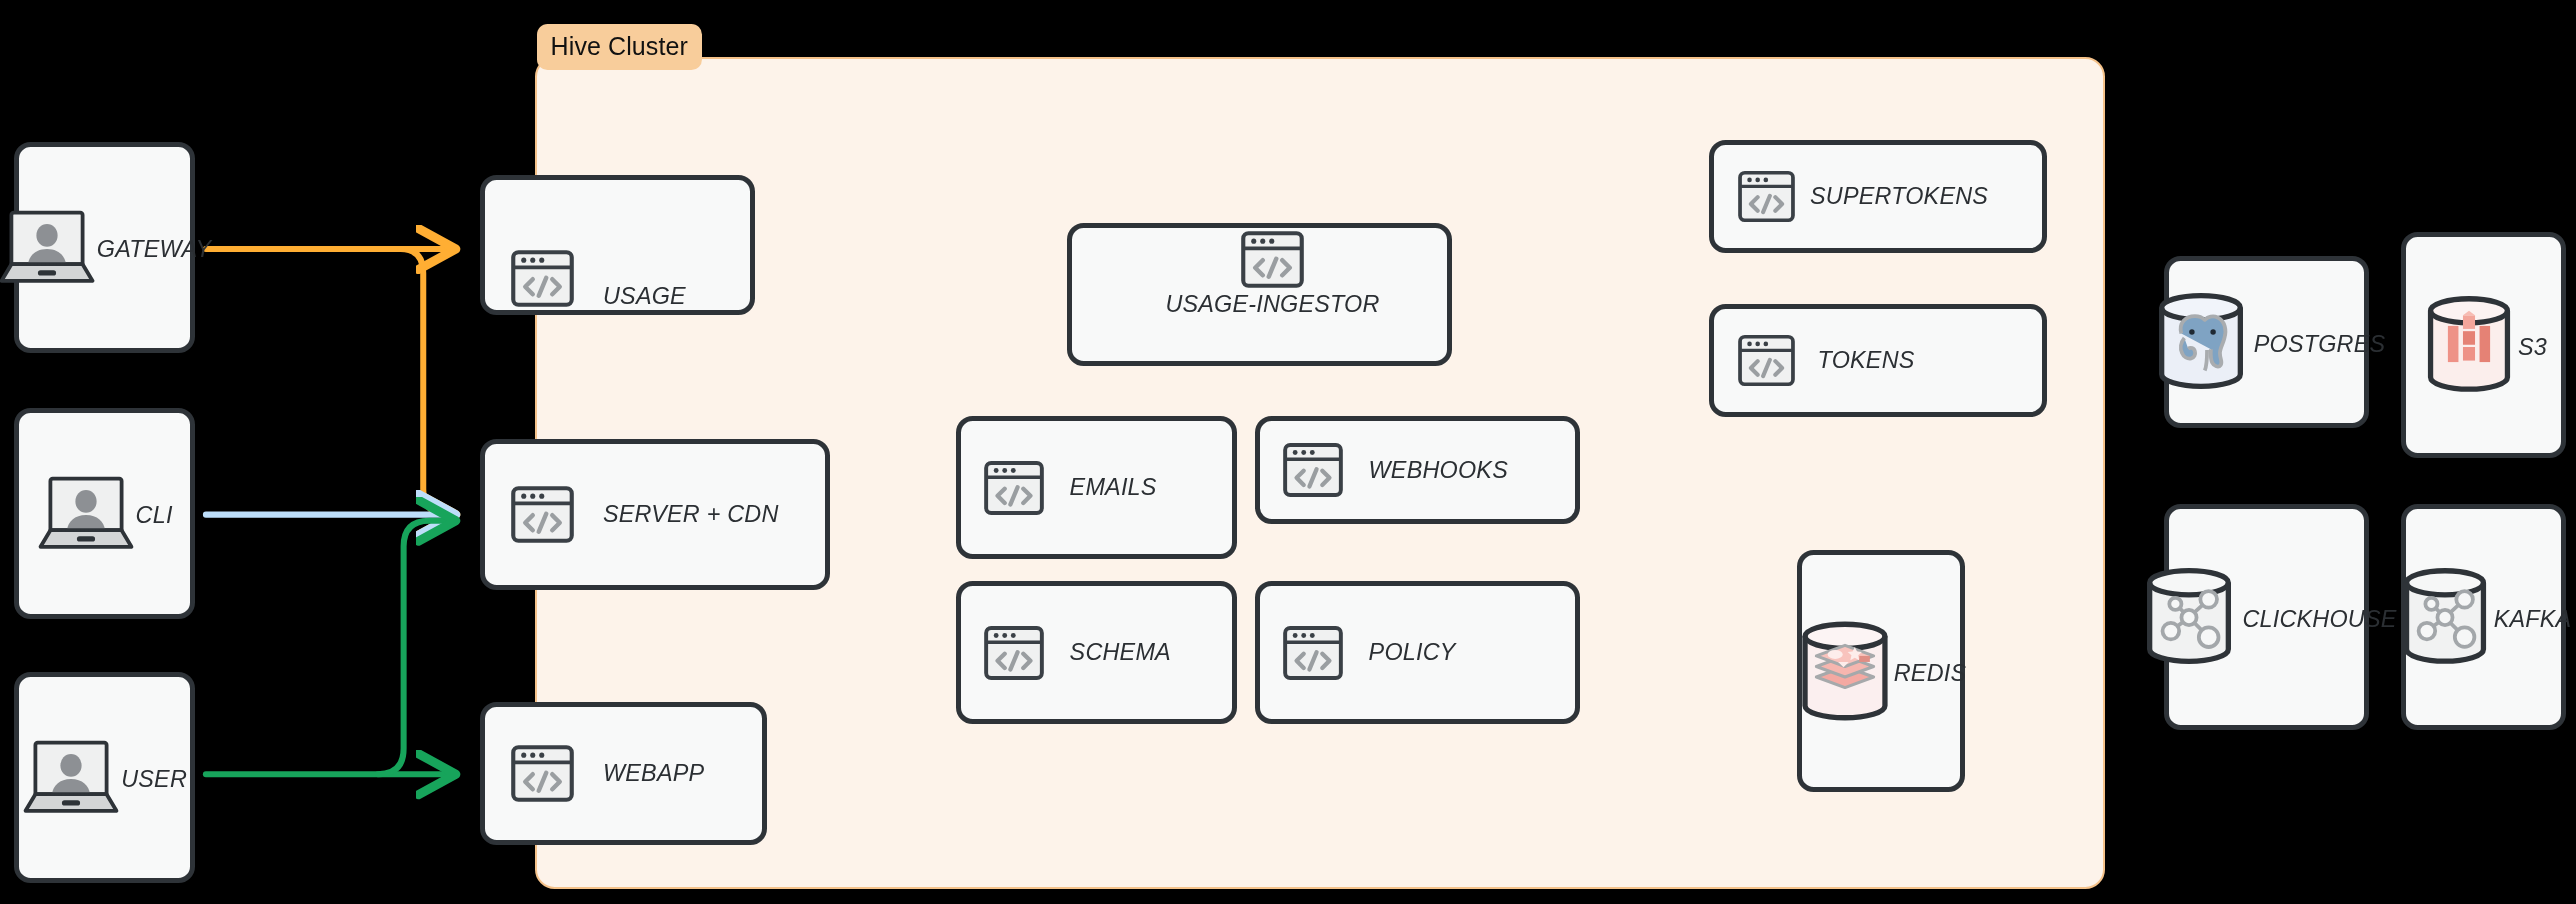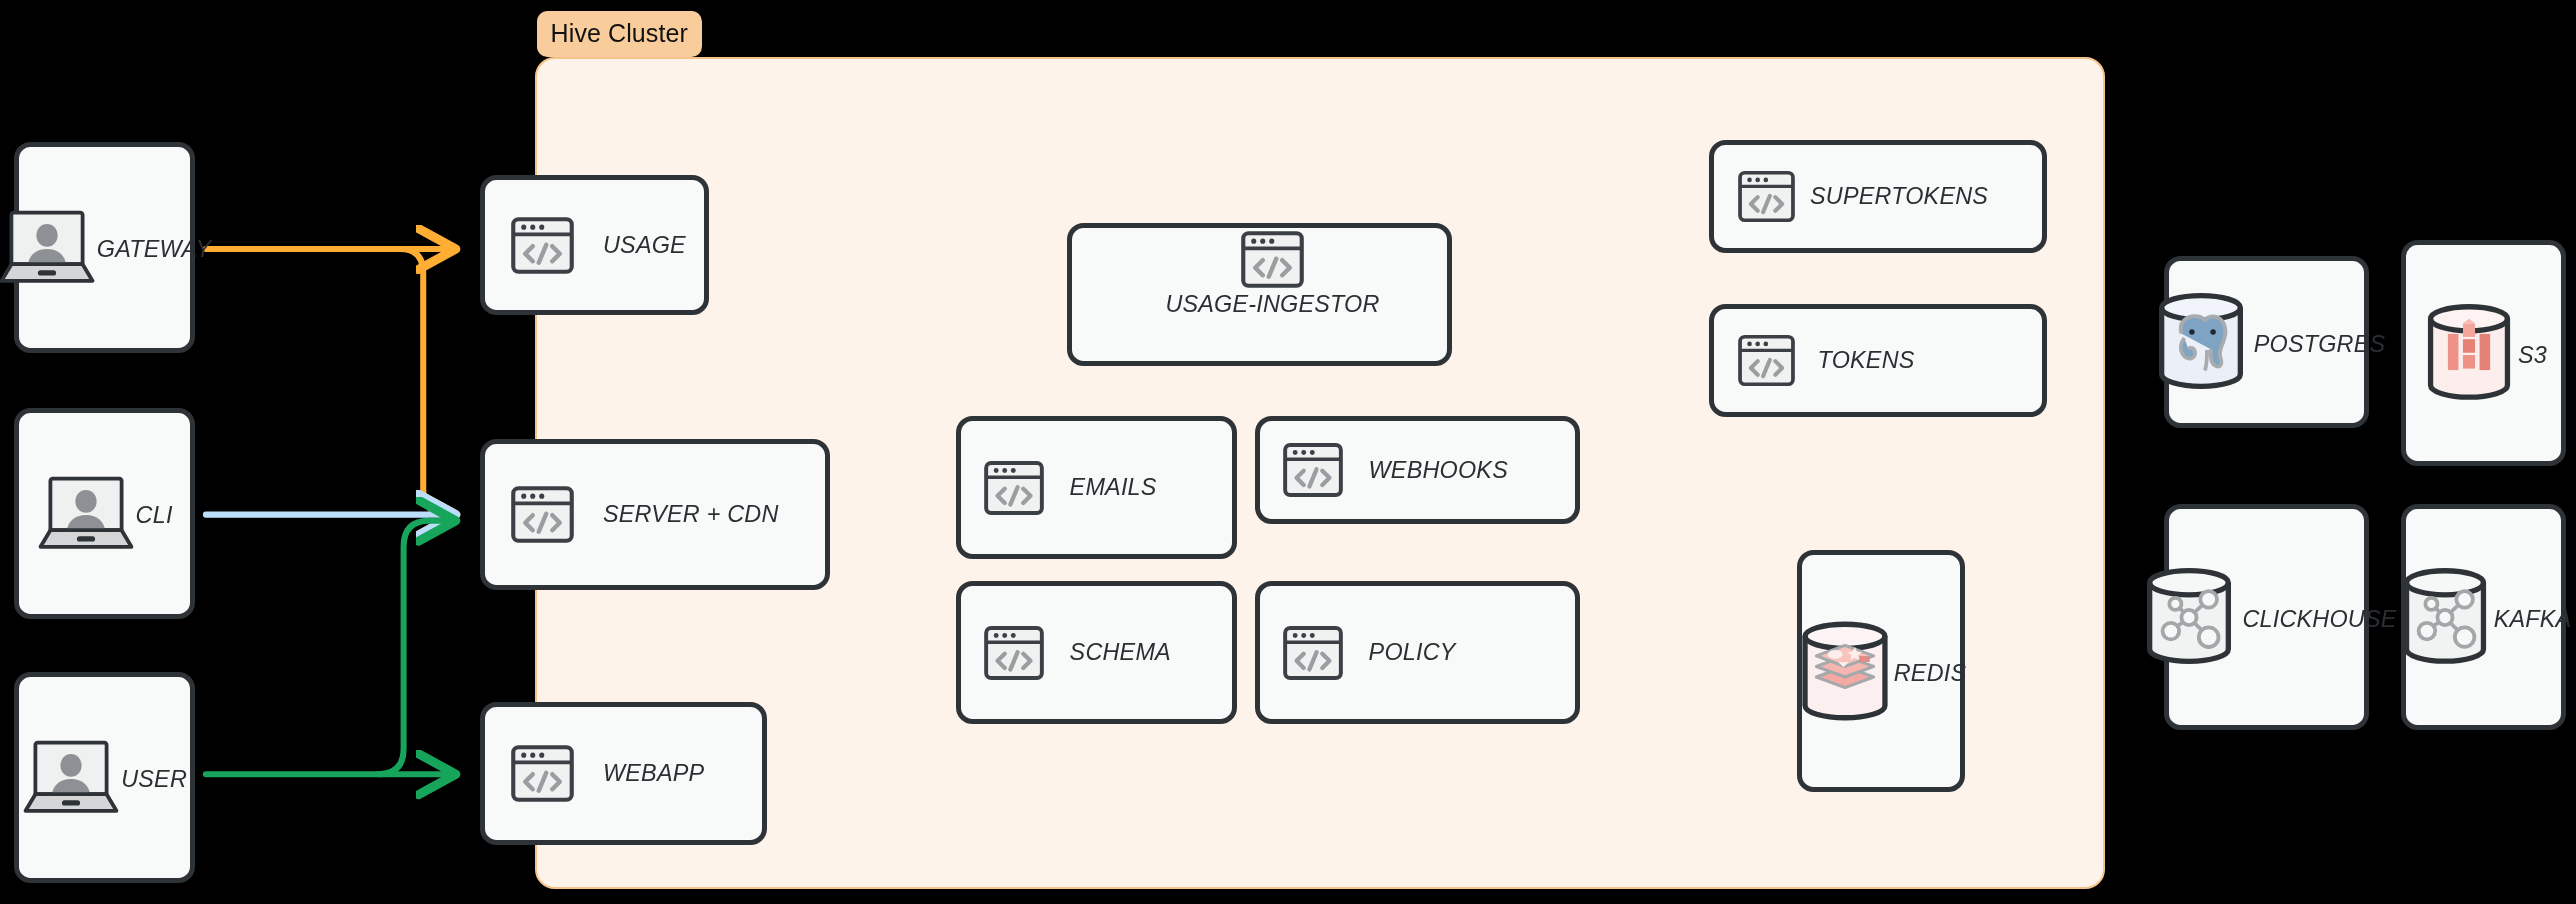--- a/index.html
+++ b/index.html
@@ -76,21 +76,21 @@
     pointer-events:none;
   }
 </style>
 </head>
 <body>
 
 <div id="stage">
 
   <div class="cluster-boundary" style="left:535px; top:57px; width:1570px; height:832px;"></div>
 
-  <div class="cluster-tag" style="left:537px; top:11px;">Hive Cluster</div>
+  <div class="cluster-tag" style="left:537px; top:24px;">Hive Cluster</div>
 
   <svg id="wires" viewBox="0 0 3412 1198">
     <defs>
       <marker id="ah-orange" markerWidth="10" markerHeight="10" refX="6.2" refY="4" orient="auto" markerUnits="strokeWidth">
         <path d="M0.4,0.6 L6.6,4 L0.4,7.4" fill="none" stroke="#FFAE33" stroke-width="1.5" stroke-linecap="round" stroke-linejoin="round"></path>
       </marker>
       <marker id="ah-blue" markerWidth="10" markerHeight="10" refX="6.2" refY="4" orient="auto" markerUnits="strokeWidth">
         <path d="M0.4,0.6 L6.6,4 L0.4,7.4" fill="none" stroke="#BDDEFA" stroke-width="1.5" stroke-linecap="round" stroke-linejoin="round"></path>
       </marker>
       <marker id="ah-green" markerWidth="10" markerHeight="10" refX="6.2" refY="4" orient="auto" markerUnits="strokeWidth">
@@ -144,21 +144,21 @@
         <ellipse cx="66" cy="36" rx="14" ry="15" fill="#8D9094"></ellipse>
         <path d="M66 54 c-15 0 -24 9 -25 20 h50 c-1 -11 -10 -20 -25 -20 z" fill="#8D9094"></path>
         <path d="M19 74 h94 l13 22 h-120 z" fill="#D3D5D6" stroke="#2E3338" stroke-width="5" stroke-linejoin="round"></path>
         <path d="M19 74 h94" stroke="#2E3338" stroke-width="3" stroke-dasharray="5 5"></path>
         <rect x="54" y="82" width="24" height="7" rx="3.5" fill="#2E3338"></rect>
       </svg>
     </span>
     <span class="label">USER</span>
   </div>
 
-  <div class="node row" style="left:480px; top:175px; width:229px; height:140px; padding-left:26px; gap:29px;">
+  <div class="node row" style="left:480px; top:175px; width:275px; height:140px; padding-left:26px; gap:29px;align-items:flex-end;">
     <span class="svc-icon">
       <svg width="63" height="63" viewBox="0 0 84 84">
         <rect x="3" y="7" width="78" height="70" rx="7" fill="#F0F1F1" stroke="#3A4046" stroke-width="5.5"></rect>
         <path d="M3 27 h78" stroke="#3A4046" stroke-width="5"></path>
         <circle cx="17" cy="17.5" r="3.4" fill="#3A4046"></circle>
         <circle cx="29" cy="17.5" r="3.4" fill="#3A4046"></circle>
         <circle cx="41" cy="17.5" r="3.4" fill="#3A4046"></circle>
         <path d="M29 43 L19 53 L29 63 M55 43 L65 53 L55 63 M47 41 L37 65" fill="none" stroke="#9A9EA1" stroke-width="6" stroke-linecap="round" stroke-linejoin="round"></path>
       </svg>
     </span>
@@ -324,21 +324,21 @@
           <path d="M48 70 c-5 6 -6 14 -3 20 c2 5 7 8 12 7 c4 -1 6 -5 5 -9 c-1 -5 -6 -6 -9 -4"></path>
           <path d="M78 86 c0 10 0 20 -3 27"></path>
         </g>
         <circle cx="58" cy="62" r="3.6" fill="#1F2933"></circle>
         <circle cx="86" cy="62" r="3.6" fill="#1F2933"></circle>
       </svg>
     </span>
     <span class="label">POSTGRES</span>
   </div>
 
-  <div class="node col" style="left:2401px; top:240px; width:165px; height:226px;">
+  <div class="node col" style="left:2401px; top:232px; width:165px; height:226px;">
     <span class="db-icon">
       <svg width="98" height="115" viewBox="0 0 130 152">
         <path d="M14 30 v88 a51 16 0 0 0 102 0 v-88 z" fill="#FBEEEC"></path>
         <path d="M14 118 a51 16 0 0 0 102 0" fill="none" stroke="#B9BCBE" stroke-width="4" stroke-dasharray="5 7"></path>
         <ellipse cx="65" cy="30" rx="51" ry="16" fill="#FCF3F2" stroke="#2E3338" stroke-width="7"></ellipse>
         <path d="M14 30 v88 a51 16 0 0 0 102 0 v-88" fill="none" stroke="#2E3338" stroke-width="7"></path>
 
         <path d="M37 50 h14 v48 h-14 z" fill="#EE9287"></path>
         <path d="M79 50 h14 v48 h-14 z" fill="#E58275"></path>
         <rect x="57" y="36" width="16" height="18" fill="#F3A69B"></rect>

